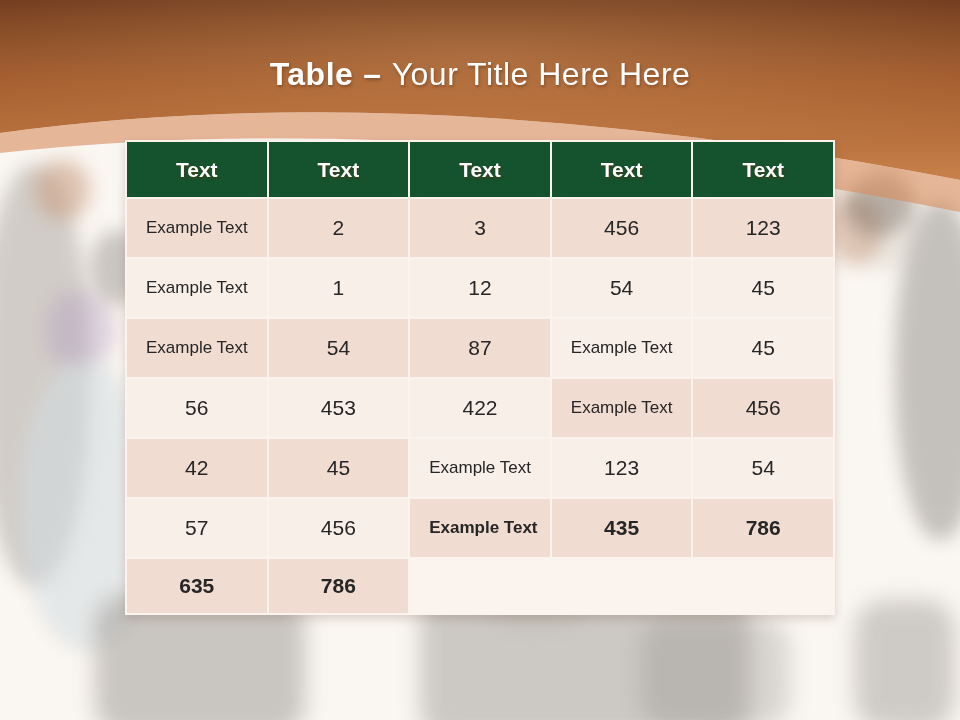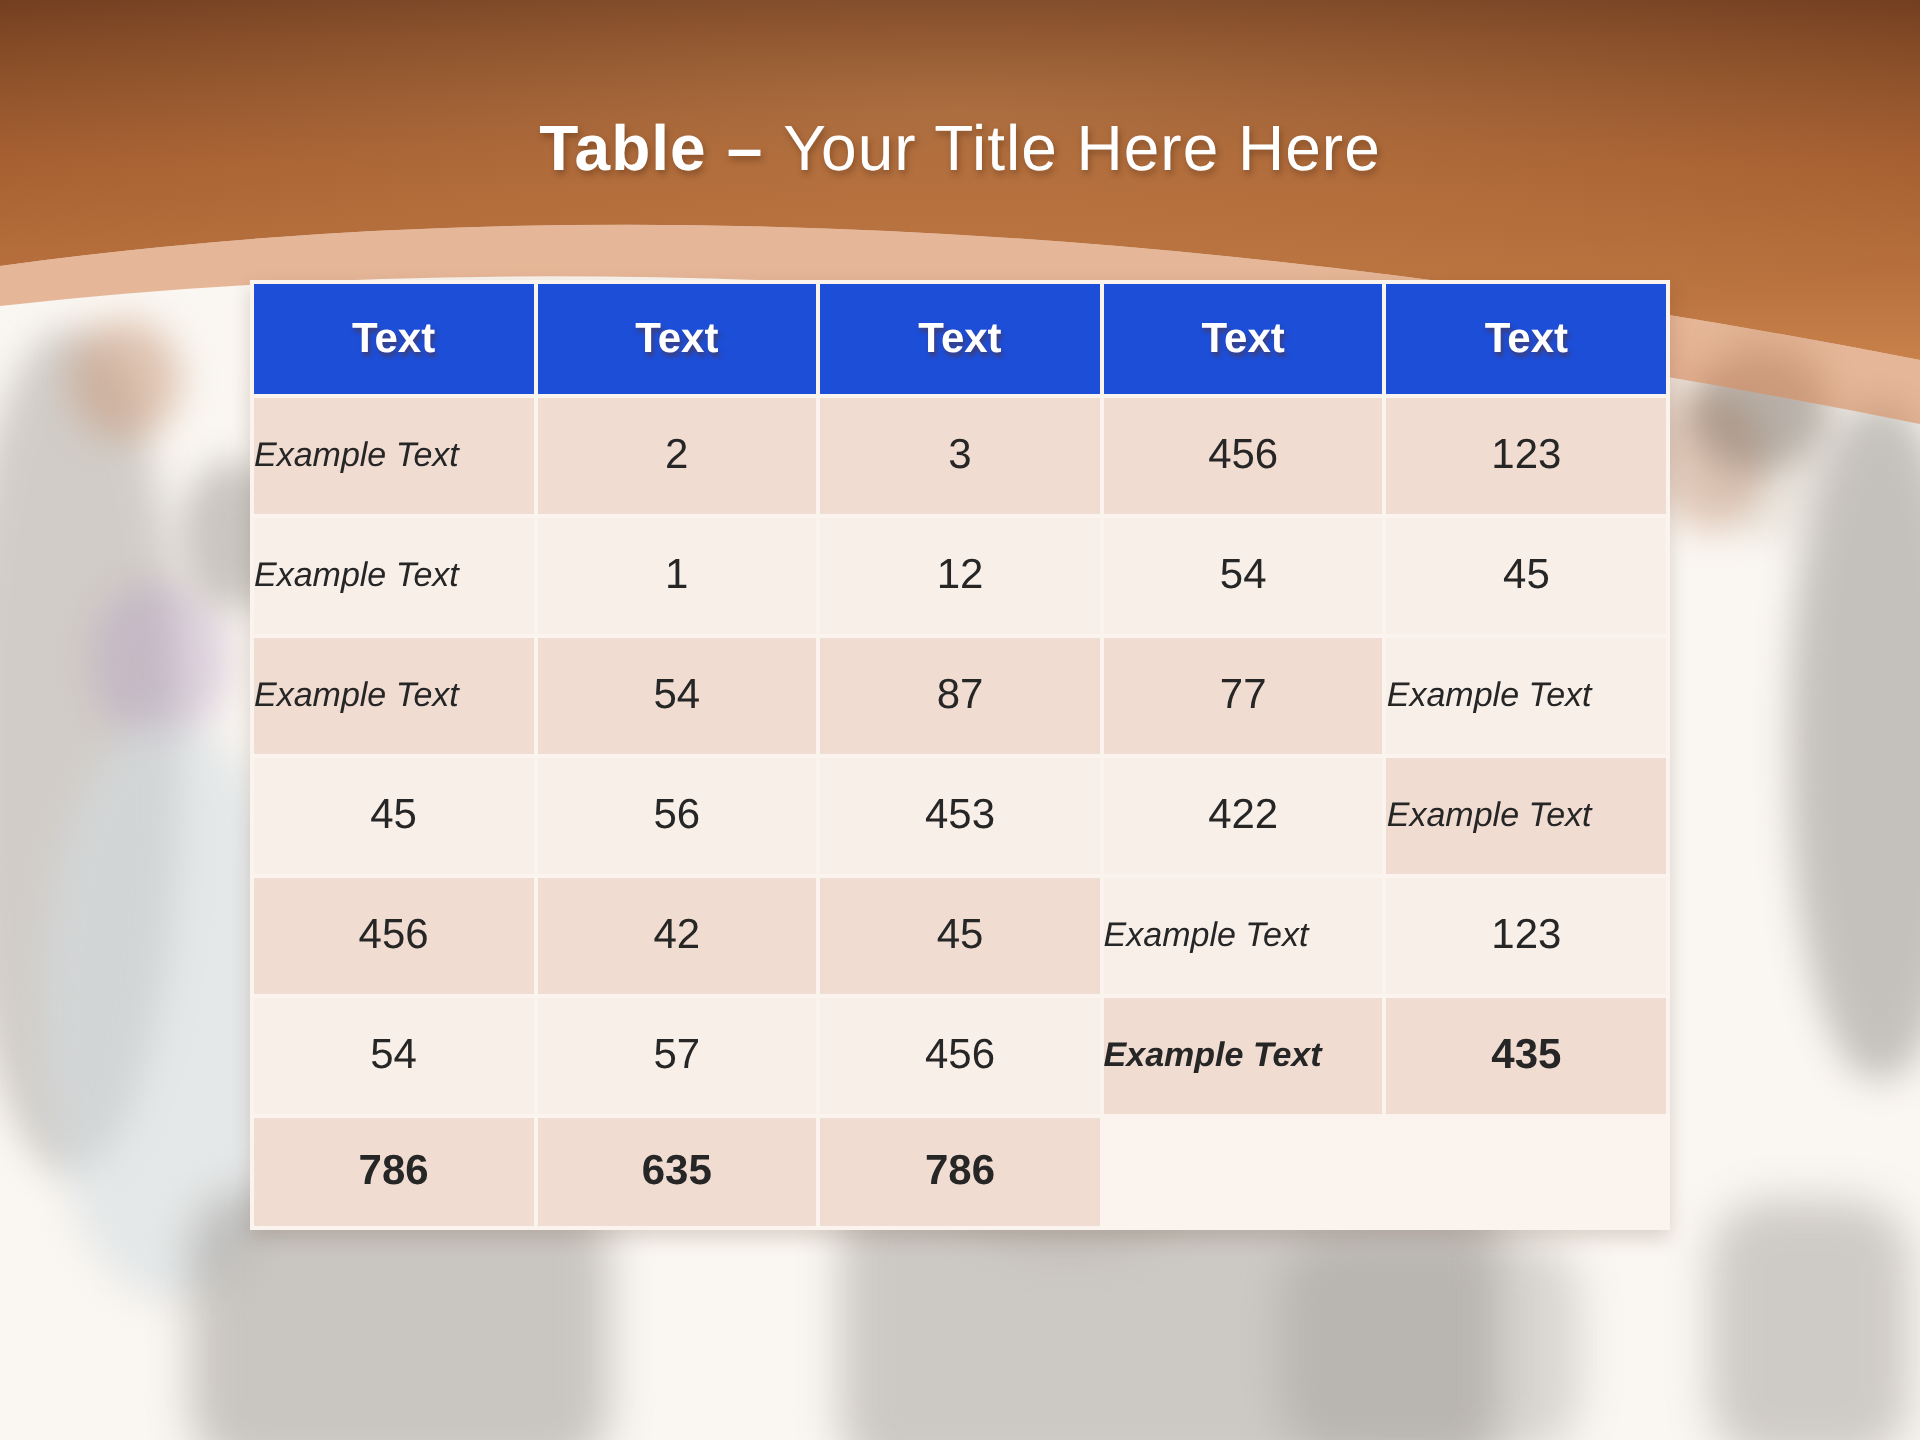--- a/index.html
+++ b/index.html
@@ -55,24 +55,24 @@
     grid-template-rows:55px 58px 58px 58px 58px 58px 58px 54px;
     gap:2px;padding:2px;
     background:#fbf4ee;
     box-shadow:0 4px 9px rgba(80,45,20,.18);
   }
   .cell{
     display:flex;align-items:center;justify-content:center;
     color:#262626;font-size:21px;
   }
   .th{
-    background:#1d4ed8;color:#ffffff;font-weight:700;font-size:21px;
+    background:#14532d;color:#ffffff;font-weight:700;font-size:21px;
     text-shadow:1px 2px 2px rgba(95,45,15,.5);
   }
-  .label{justify-content:flex-start;font-size:17px;font-style:italic;}
+  .label{justify-content:flex-start;padding-left:19px;font-size:17px;}
   .row-a{background:#f0dcd1;}
   .row-b{background:#f8efe9;}
   .total{font-weight:700;}
 </style>
 </head>
 <body>
 
 <div class="slide">
 
   <div class="photo-layer">
@@ -133,21 +133,20 @@
 
     <div class="cell label row-b">Example Text</div>
     <div class="cell row-b">1</div>
     <div class="cell row-b">12</div>
     <div class="cell row-b">54</div>
     <div class="cell row-b">45</div>
 
     <div class="cell label row-a">Example Text</div>
     <div class="cell row-a">54</div>
     <div class="cell row-a">87</div>
-    <div class="cell row-a">77</div>
 
     <div class="cell label row-b">Example Text</div>
     <div class="cell row-b">45</div>
     <div class="cell row-b">56</div>
     <div class="cell row-b">453</div>
     <div class="cell row-b">422</div>
 
     <div class="cell label row-a">Example Text</div>
     <div class="cell row-a">456</div>
     <div class="cell row-a">42</div>

